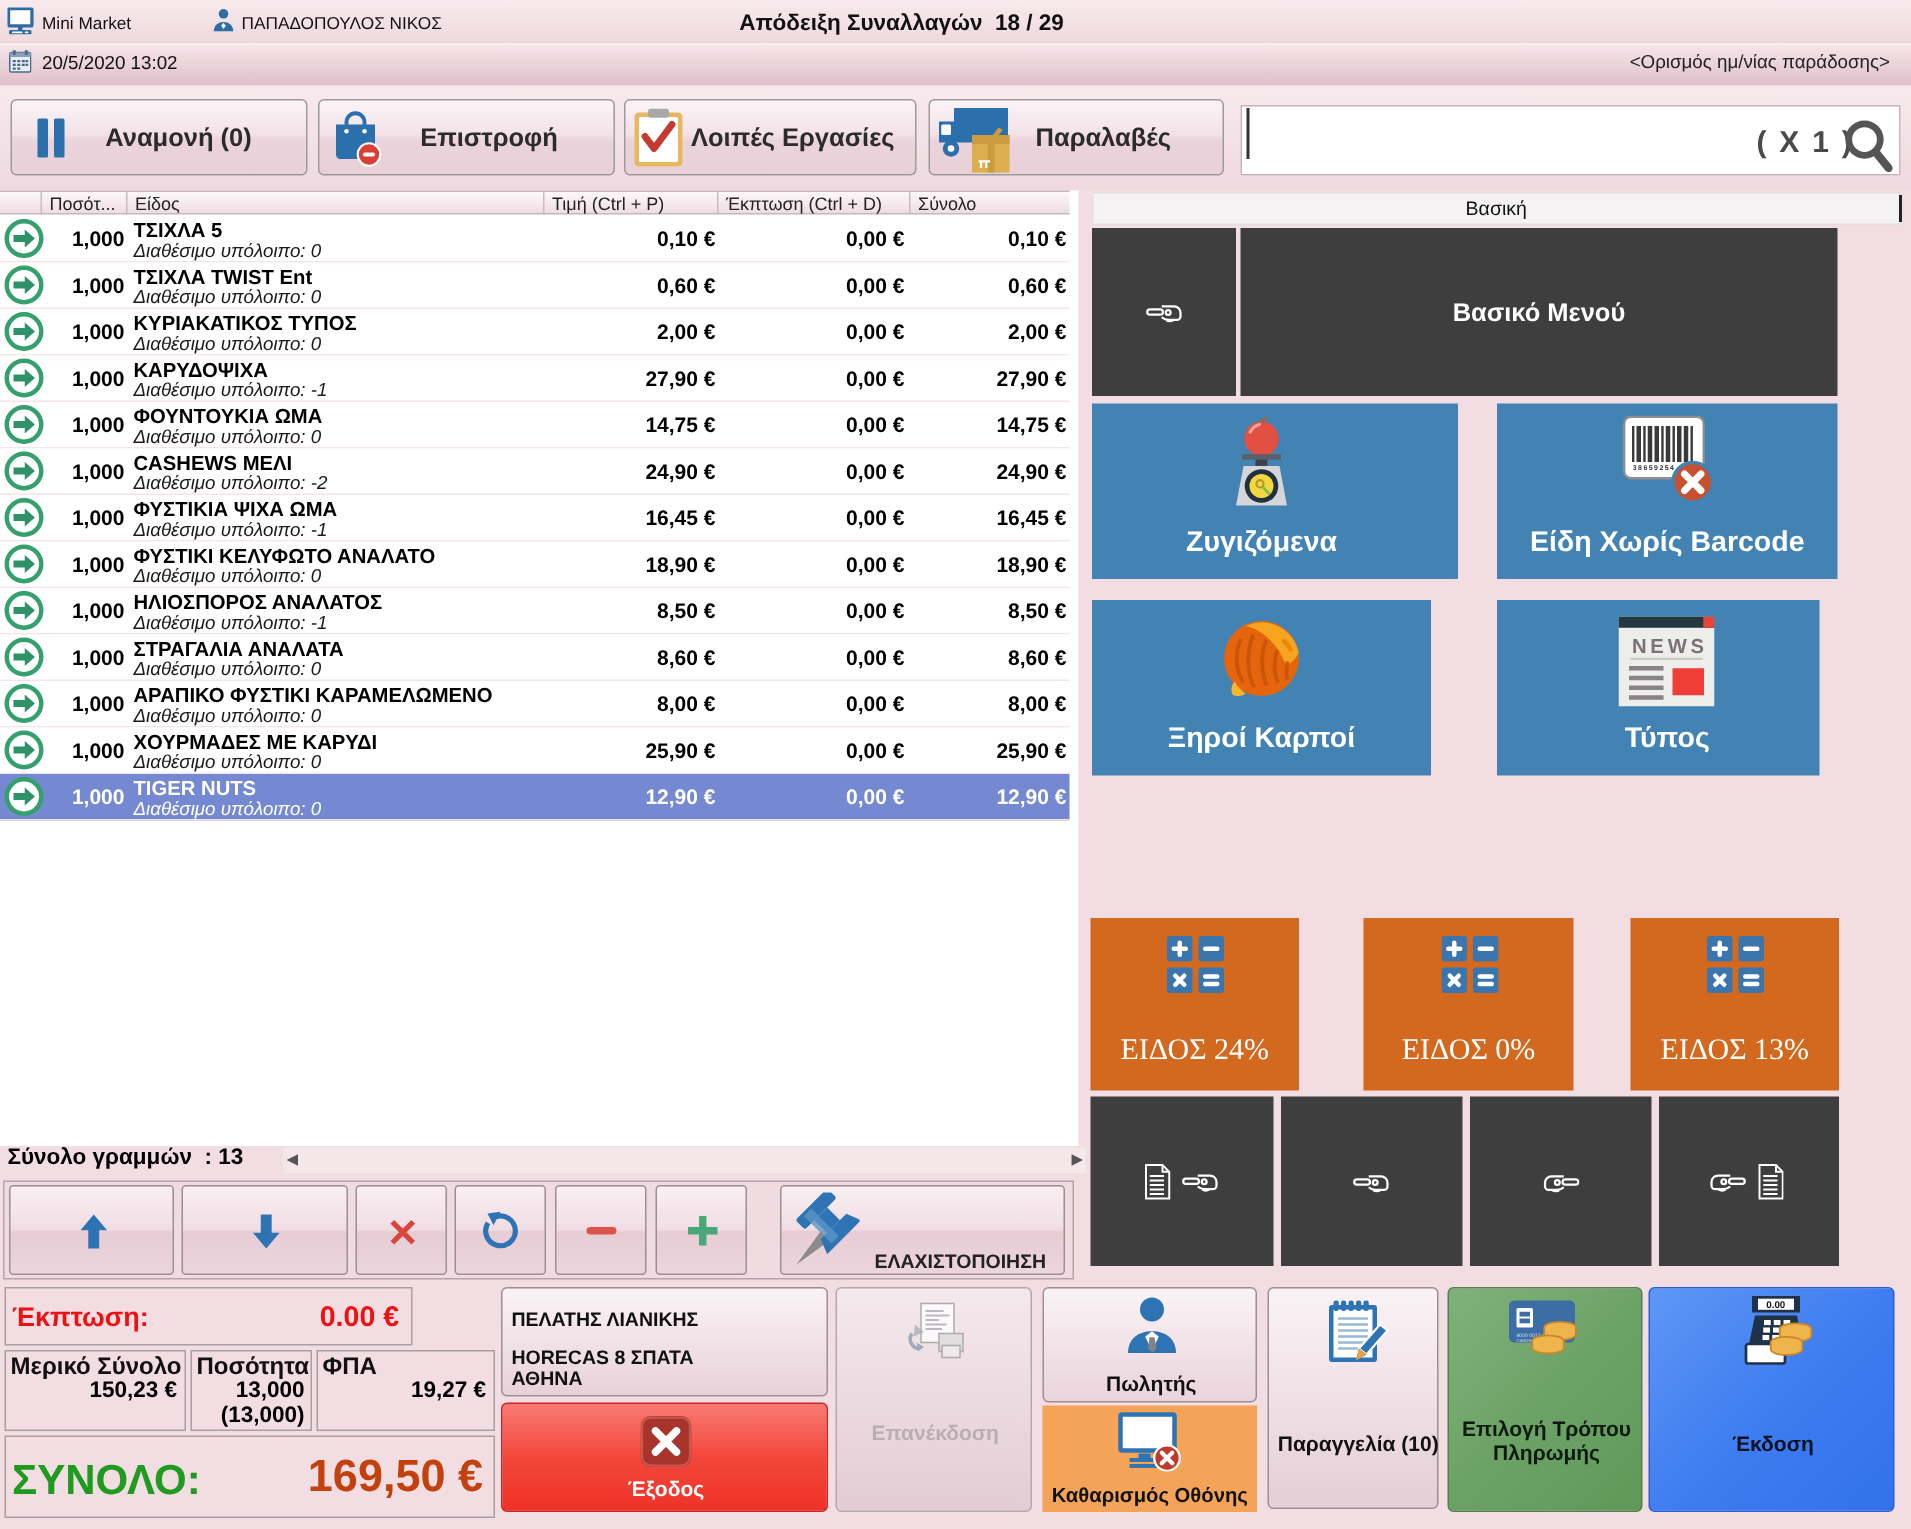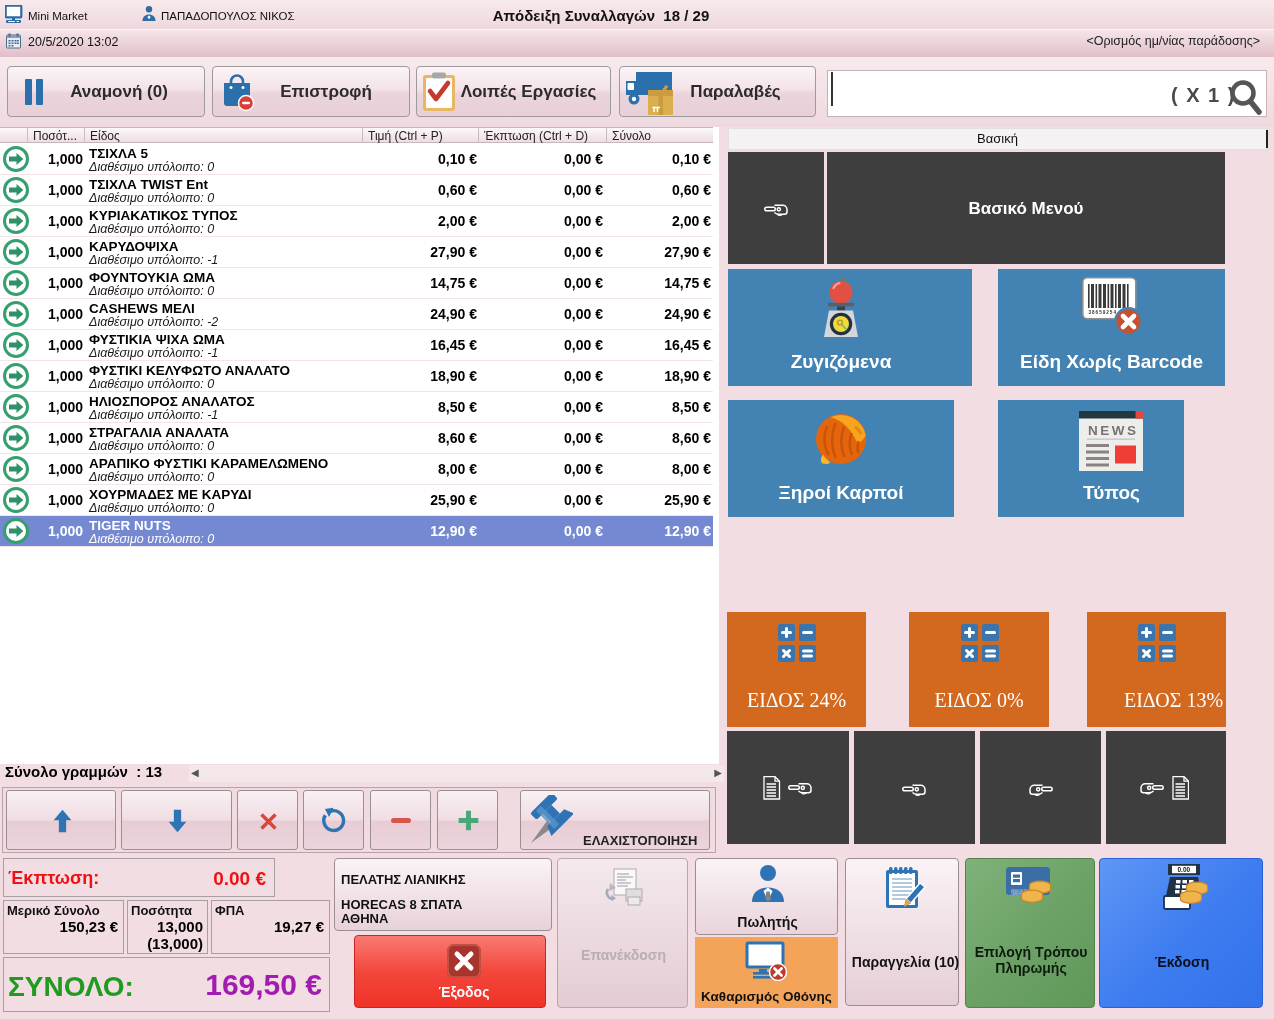--- a/index.html
+++ b/index.html
@@ -33,21 +33,21 @@
 .tabstrip { left:728px; top:128px; width:539px; height:22px; background:#f5f2f3; border:1px solid #e3dfe0; font-size:13px; color:#111; text-align:center; line-height:20px; }
 .darkcell { background:#3f3e3e; }
 .bluebtn { background:#4383b4; color:#fff; font-weight:bold; }
 .orangebtn { background:#d2691e; font-family:"Liberation Serif", serif; font-weight:normal; color:#ffffff; }
 .navbtn { background:#3f3e3e; }
 
 .sumline { font-size:15px; font-weight:bold; color:#000; }
 .botbtn { border:1px solid #9c8f94; border-radius:3px; background:linear-gradient(#f9f0f2 0%, #f0dde3 50%, #e7ccd4 52%, #ecd5dc 100%); }
 
 .pinkbox { border:1px solid #a99fa2; background:#f2dde3; }
-.lblsm { font-size:13px; font-weight:bold; color:#111; }
+.lblsm { font-size:16px; font-weight:bold; color:#111; }
 .valmd { font-size:15px; font-weight:bold; color:#000; }
 .rbtn { border-radius:4px; }
 </style>
 </head>
 <body>
 <div class="abs topbar1"></div>
 <div class="abs topbar2"></div>
 <div class="abs" style="left:0; top:57px; width:1274px; height:70px; background:linear-gradient(#f7eaed,#eed9df);"></div>
 
 <div class="abs" style="left:5px; top:5px;" id="i-mon"><svg width="18" height="18" viewBox="0 0 18 18">
@@ -457,21 +457,21 @@
         <g stroke="#c85408" stroke-width="2.6" fill="none" opacity="0.9">
           <path d="M12.5 14c-4.5 9-4 21 1.5 29"></path>
           <path d="M20.5 11c-4.5 11-4.5 25 .5 35"></path>
           <path d="M29 14.5c-3.5 10-3.5 21.5.5 30.5"></path>
           <path d="M36.5 21c-2.5 8-2.5 15.5.5 22"></path>
           <path d="M43.5 29c-1.2 4.5-1.2 8.5-.2 12"></path>
         </g>
       </svg></div>
   <div class="abs" style="width:226px; top:82px; text-align:center; font-size:19px;">Ξηροί Καρποί</div>
 </div>
-<div class="abs bluebtn" style="left:998px; top:400px; width:186px; height:117px;">
+<div class="abs bluebtn" style="left:998px; top:400px; width:215px; height:117px;">
   <div class="abs" style="left:81px; top:11px;"><svg width="64" height="60" viewBox="0 0 64 60">
         <rect x="0" y="0" width="64" height="60" fill="#ededeb"></rect>
         <rect x="0" y="0" width="64" height="7.5" fill="#23383f"></rect>
         <rect x="56.5" y="0" width="7.5" height="7.5" fill="#e8443a"></rect>
         <text x="9" y="24" font-size="13.5" font-weight="bold" font-family="Liberation Sans" fill="#7a7274" letter-spacing="2.5">NEWS</text>
         <rect x="8" y="27.5" width="48" height="1.4" fill="#c9c5c6"></rect>
         <g fill="#8a8284">
           <rect x="7" y="33" width="23" height="3"></rect>
           <rect x="7" y="39.5" width="23" height="3"></rect>
           <rect x="7" y="46" width="23" height="3"></rect>
@@ -509,21 +509,21 @@
           <g stroke="#fff" stroke-width="3" stroke-linecap="round">
             <path d="M8.5 4.5v8M4.5 8.5h8"></path>
             <path d="M25.5 8.5h8"></path>
             <path d="M5.5 26.5l6 6M11.5 26.5l-6 6"></path>
             <path d="M25.5 27h8M25.5 32h8"></path>
           </g>
         </g>
       </svg></div>
   <div class="abs" style="width:140px; top:77px; text-align:center; font-size:20px;">ΕΙΔΟΣ 0%</div>
 </div>
-<div class="abs orangebtn" style="left:1087px; top:612px; width:139px; height:115px;padding-left:17px;">
+<div class="abs orangebtn" style="left:1087px; top:612px; width:139px; height:115px;">
   <div class="abs" style="left:51px; top:12px;"><svg width="38" height="38" viewBox="0 0 38 38">
         <g>
           <rect x="0" y="0" width="17" height="17" rx="2" fill="#3b75ad"></rect>
           <rect x="21" y="0" width="17" height="17" rx="2" fill="#3b75ad"></rect>
           <rect x="0" y="21" width="17" height="17" rx="2" fill="#3b75ad"></rect>
           <rect x="21" y="21" width="17" height="17" rx="2" fill="#3b75ad"></rect>
           <g stroke="#fff" stroke-width="3" stroke-linecap="round">
             <path d="M8.5 4.5v8M4.5 8.5h8"></path>
             <path d="M25.5 8.5h8"></path>
             <path d="M5.5 26.5l6 6M11.5 26.5l-6 6"></path>
@@ -607,30 +607,30 @@
   <div class="abs lblsm" style="left:3px; top:2px;">Ποσότητα</div>
   <div class="abs valmd" style="right:4px; top:17px;">13,000</div>
   <div class="abs valmd" style="right:4px; top:34px;">(13,000)</div>
 </div>
 <div class="abs pinkbox" style="left:211px; top:900px; width:119px; height:54px;">
   <div class="abs lblsm" style="left:3px; top:2px;">ΦΠΑ</div>
   <div class="abs valmd" style="right:5px; top:17px;">19,27 €</div>
 </div>
 <div class="abs pinkbox" style="left:3px; top:957px; width:327px; height:55px;">
   <div class="abs" style="left:4px; top:13px; font-size:28px; font-weight:bold; color:#1f9b1f;">ΣΥΝΟΛΟ:</div>
-  <div class="abs" style="right:7px; top:10px; font-size:30px; font-weight:bold; color:#a21caf;">169,50 €</div>
+  <div class="abs" style="right:7px; top:10px; font-size:30px; font-weight:bold; color:#c2410c;">169,50 €</div>
 </div>
 
 <div class="abs rbtn" style="left:334px; top:858px; width:218px; height:73px; border:1px solid #9c8f94; background:linear-gradient(#faf3f5,#e8d2d9);">
   <div class="abs" style="left:6px; top:13px; font-size:13px; font-weight:bold; color:#111;">ΠΕΛΑΤΗΣ ΛΙΑΝΙΚΗΣ</div>
   <div class="abs" style="left:6px; top:38px; font-size:13px; font-weight:bold; color:#111;">HORECAS 8 ΣΠΑΤΑ</div>
   <div class="abs" style="left:6px; top:52px; font-size:13px; font-weight:bold; color:#111;">ΑΘΗΝΑ</div>
 </div>
 
-<div class="abs rbtn" style="left:334px; top:935px; width:192px; height:73px; border:1px solid #cc2222; background:linear-gradient(#f87a72 0%, #f3473c 50%, #ef3227 100%);margin-left:20px;">
+<div class="abs rbtn" style="left:334px; top:935px; width:218px; height:73px; border:1px solid #cc2222; background:linear-gradient(#f87a72 0%, #f3473c 50%, #ef3227 100%);">
   <div class="abs" style="left:92px; top:8px;"><svg width="34" height="34" viewBox="0 0 34 34">
         <rect x="0" y="0" width="34" height="34" rx="7" fill="#a8352b"></rect>
         <rect x="1" y="1" width="32" height="32" rx="6" fill="none" stroke="#c7584e" stroke-width="1.5"></rect>
         <path d="M10 10l14 14M24 10l-14 14" stroke="#fff" stroke-width="5" stroke-linecap="round"></path>
       </svg></div>
   <div class="abs" style="width:218px; top:48px; text-align:center; font-size:14px; font-weight:bold; color:#fff;">Έξοδος</div>
 </div>
 
 <div class="abs rbtn" style="left:557px; top:858px; width:131px; height:150px; border:1px solid #b5a8ad; background:linear-gradient(#f4e9ec,#e3ccd4);">
   <div class="abs" style="left:46px; top:8px;"><svg width="40" height="42" viewBox="0 0 40 42">

